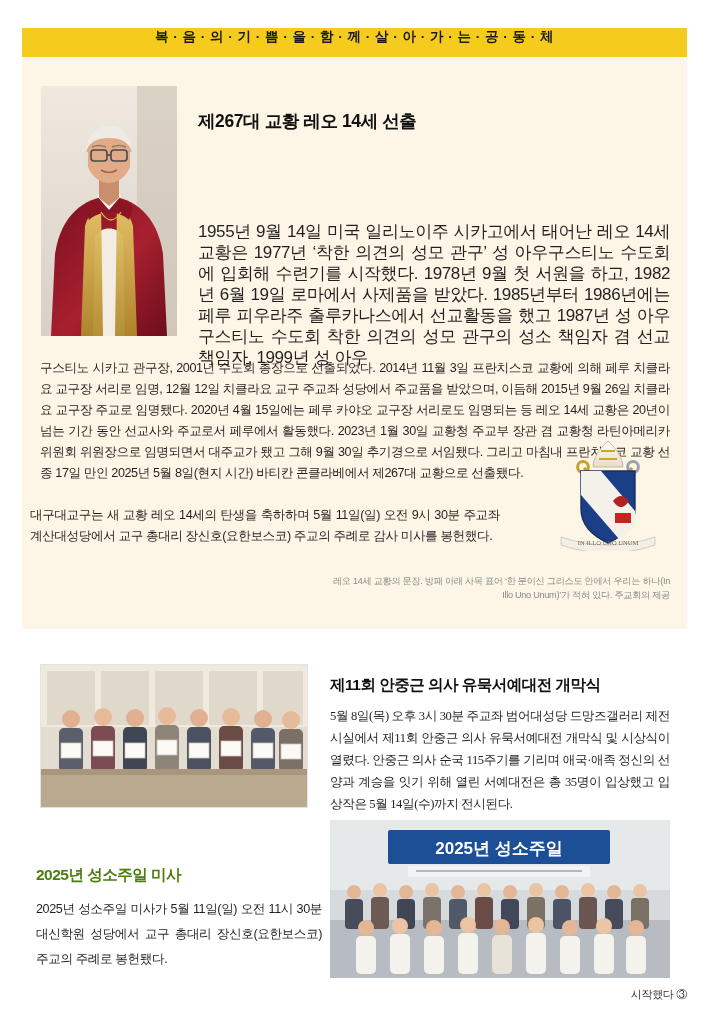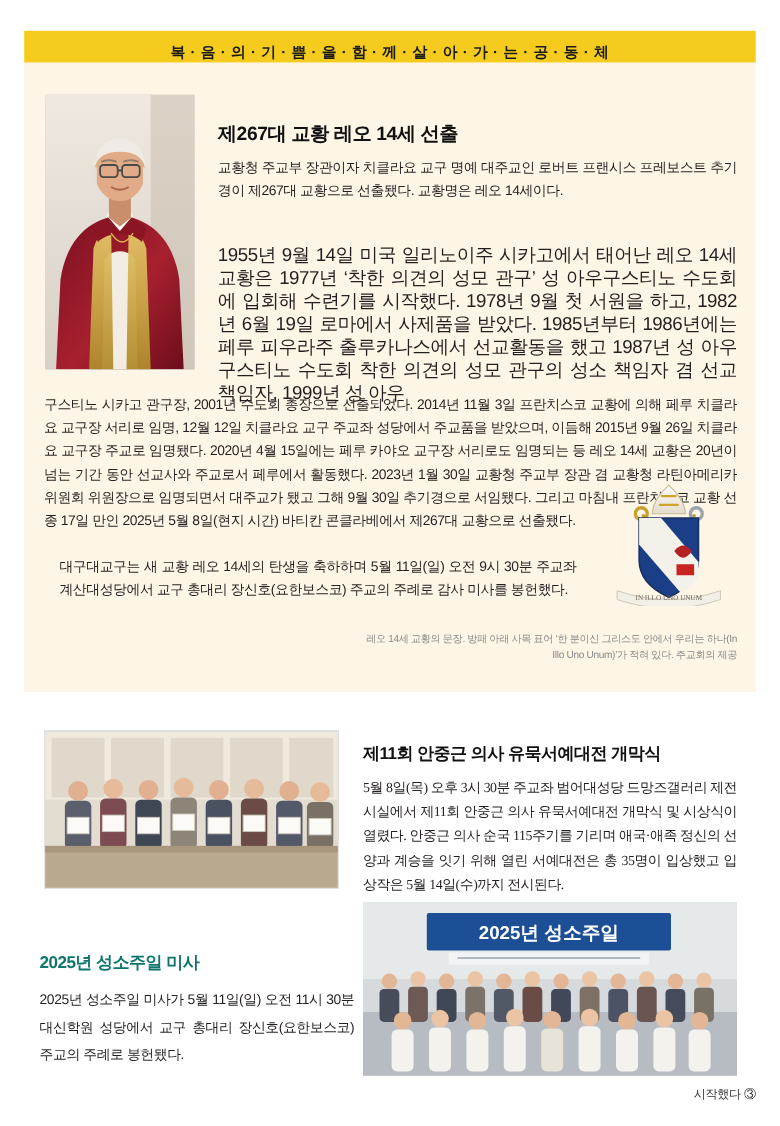--- a/index.html
+++ b/index.html
@@ -16,21 +16,21 @@
     overflow: hidden;
   }
 
   
   .banner {
     position: absolute;
     left: 22px; top: 28px;
     width: 665px; height: 29px;
     background: #f5cc1e;
     display: flex;
-    align-items: flex-end;
+    align-items: flex-start;
     justify-content: center;
   }
   .banner-text {
     font-size: 13.5px;
     font-weight: bold;
     letter-spacing: 0.5px;
     color: #1a1a1a;
     white-space: nowrap;
   }
 
@@ -83,21 +83,21 @@
     position: absolute;
     left: 18px; top: 288px;
     width: 630px;
     font-size: 12.6px;
     line-height: 21px;
     text-align: justify;
     letter-spacing: -0.4px;
   }
   .a1-p3 {
     position: absolute;
-    left: 32px; top: 435px;
+    left: 8px; top: 435px;
     width: 470px;
     font-size: 12.6px;
     line-height: 21px;
     text-align: justify;
     letter-spacing: -0.4px;
   }
 
   .crest {
     position: absolute;
     right: 26px; bottom: 78px;
@@ -151,21 +151,21 @@
     width: 340px; height: 158px;
     overflow: hidden;
     background: #b9c4cc;
   }
   .a3-title {
     position: absolute;
     left: 36px; top: 852px;
     width: 280px;
     font-size: 15.5px;
     font-weight: bold;
-    color: #0f766e;
+    color: #4d7c0f;
     letter-spacing: -0.5px;
   }
   .a3-body {
     position: absolute;
     left: 36px; top: 884px;
     width: 286px;
     font-size: 12.6px;
     line-height: 25px;
     text-align: justify;
     letter-spacing: -0.4px;
@@ -238,21 +238,20 @@
       <path d="M71 61 q7 -3 14 0" stroke="#8c7a6a" stroke-width="1.6" fill="none"></path>
 
       <path d="M60 84 q8 5 16 0" stroke="#a9634d" stroke-width="1.6" fill="none"></path>
 
       <path d="M60 126 q10 16 20 0" stroke="#d9b64e" stroke-width="1.3" fill="none"></path>
     </svg>
   </div>
 
   <h1 class="a1-title">제267대 교황 레오 14세 선출</h1>
 
-  <p class="a1-p1">교황청 주교부 장관이자 치클라요 교구 명예 대주교인 로버트 프랜시스 프레보스트 추기경이 제267대 교황으로 선출됐다. 교황명은 레오 14세이다.</p>
 
   <p class="a1-p2">1955년 9월 14일 미국 일리노이주 시카고에서 태어난 레오 14세 교황은 1977년 ‘착한 의견의 성모 관구’ 성 아우구스티노 수도회에 입회해 수련기를 시작했다. 1978년 9월 첫 서원을 하고, 1982년 6월 19일 로마에서 사제품을 받았다. 1985년부터 1986년에는 페루 피우라주 출루카나스에서 선교활동을 했고 1987년 성 아우구스티노 수도회 착한 의견의 성모 관구의 성소 책임자 겸 선교 책임자, 1999년 성 아우</p>
 
   <p class="a1-p2b">구스티노 시카고 관구장, 2001년 수도회 총장으로 선출되었다. 2014년 11월 3일 프란치스코 교황에 의해 페루 치클라요 교구장 서리로 임명, 12월 12일 치클라요 교구 주교좌 성당에서 주교품을 받았으며, 이듬해 2015년 9월 26일 치클라요 교구장 주교로 임명됐다. 2020년 4월 15일에는 페루 카야오 교구장 서리로도 임명되는 등 레오 14세 교황은 20년이 넘는 기간 동안 선교사와 주교로서 페루에서 활동했다. 2023년 1월 30일 교황청 주교부 장관 겸 교황청 라틴아메리카위원회 위원장으로 임명되면서 대주교가 됐고 그해 9월 30일 추기경으로 서임됐다. 그리고 마침내 프란치스코 교황 선종 17일 만인 2025년 5월 8일(현지 시간) 바티칸 콘클라베에서 제267대 교황으로 선출됐다.</p>
 
   <p class="a1-p3">대구대교구는 새 교황 레오 14세의 탄생을 축하하며 5월 11일(일) 오전 9시 30분 주교좌 계산대성당에서 교구 총대리 장신호(요한보스코) 주교의 주례로 감사 미사를 봉헌했다.</p>
 
   <div class="crest">
     <svg width="106" height="112" viewBox="0 0 106 112">
       <defs>

